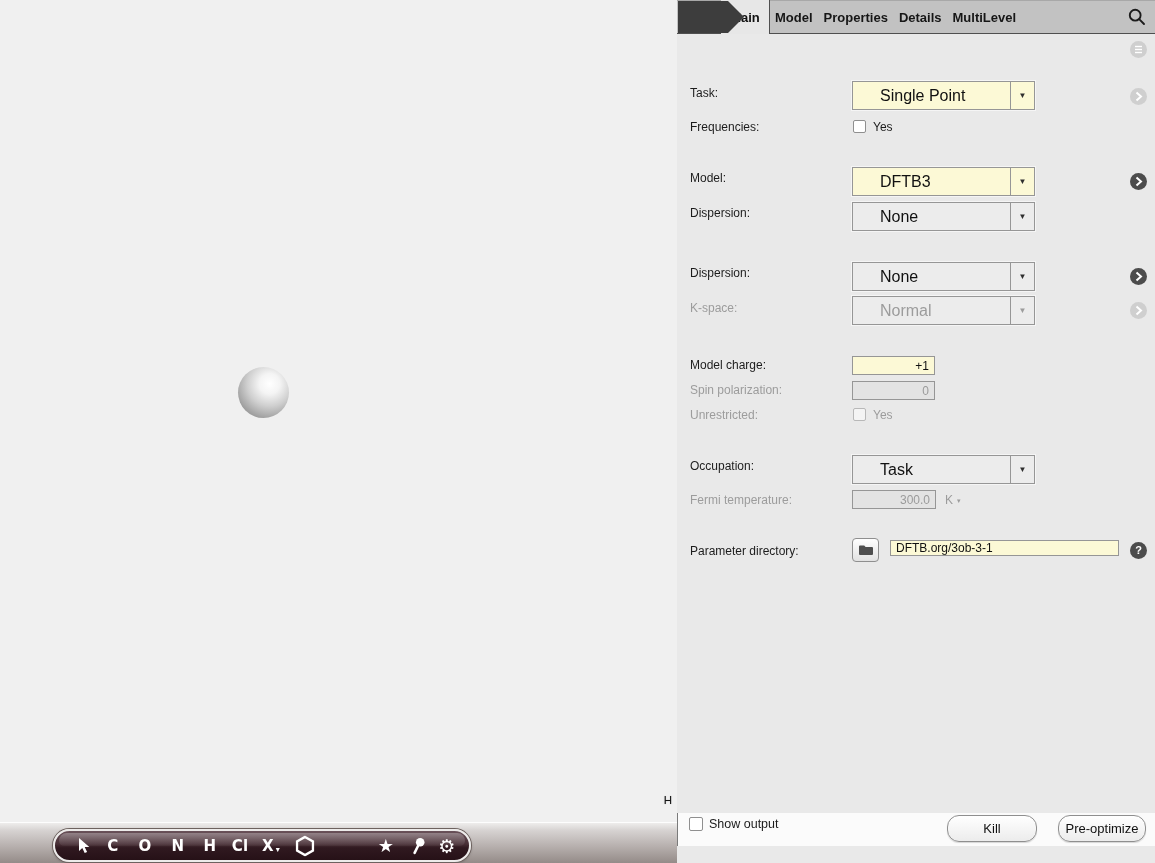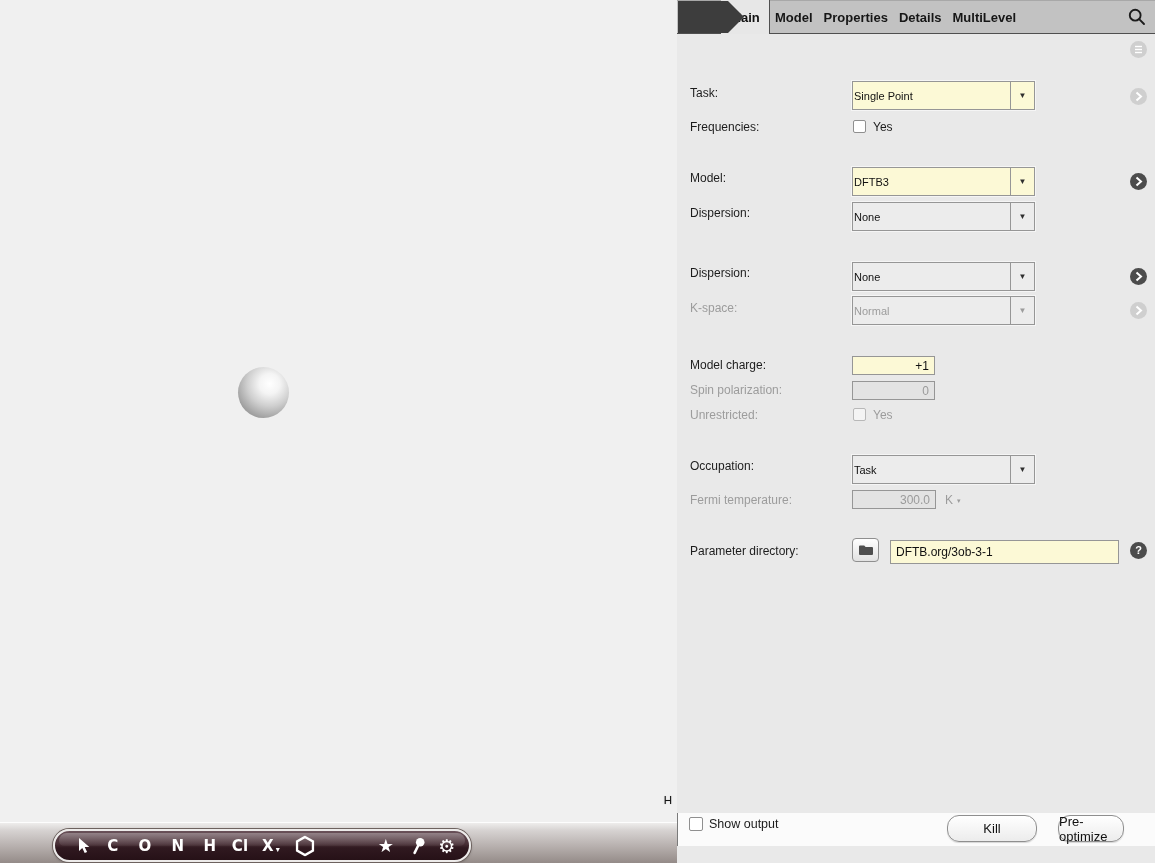--- a/index.html
+++ b/index.html
@@ -47,21 +47,21 @@
           font-size:13px;font-weight:bold;color:#161616;}
   .tab-others span{cursor:default;}
   .searchwrap{position:absolute;right:9px;top:8px;z-index:3;}
 
   
   .flabel{position:absolute;left:13px;transform:translateY(-50%);font-size:12px;color:#1c1c1c;white-space:nowrap;}
   .flabel.dis{color:#9c9c9c;}
   .dd{position:absolute;left:175px;width:183px;height:29px;box-sizing:border-box;
       border:1px solid #969696;background:#ececec;display:flex;align-items:center;
       box-shadow:0 0 0 1px rgba(255,255,255,.55);}
-  .dd .txt{padding-left:1px;font-size:11px;color:#111;}
+  .dd .txt{padding-left:27px;font-size:16px;color:#111;}
   .dd .ddarrow{margin-left:auto;width:23px;align-self:stretch;border-left:1px solid #969696;
       display:flex;align-items:center;justify-content:center;font-size:8px;color:#2e2e2e;}
   .dd.yellow{background:#fcf9d6;}
   .dd.dis .txt,.dd.dis .ddarrow{color:#9c9c9c;}
   .tin{position:absolute;left:175px;width:83px;height:19px;box-sizing:border-box;
       border:1px solid #969696;background:#fcf9d6;font-size:12px;color:#111;text-align:right;
       padding:0 5px;font-family:inherit;outline:none;}
   .tin.dis{background:#e3e3e3;color:#9b9b9b;}
   .tin.left{text-align:left;}
   .cb{position:absolute;width:13px;height:13px;box-sizing:border-box;background:#fff;
@@ -230,26 +230,26 @@
     <span class="flabel dis" style="top:500px">Fermi temperature:</span>
     <input class="tin dis" style="top: 490px; width: 84px;" disabled="" value="300.0">
     <span class="unit" style="top:500px"><span>K</span><span class="caret">▾</span></span>
 
     <span class="flabel" style="top:551px">Parameter directory:</span>
     <span class="folderbtn">
       <svg width="16" height="12" viewBox="0 0 16 12">
           <path d="M1,2.5 a1,1 0 0 1 1,-1 h4.2 l1.4,1.6 h6.4 a1,1 0 0 1 1,1 v6 a1,1 0 0 1 -1,1 h-12 a1,1 0 0 1 -1,-1 z" fill="#4e4e4e"></path>
         </svg>
     </span>
-    <input class="tin left" style="left: 213px; top: 540px; width: 229px; height: 24px;" value="DFTB.org/3ob-3-1">
+    <input class="tin left" style="left: 213px; top: 540px; width: 229px; height: 16px;" value="DFTB.org/3ob-3-1">
     <span class="circ dark" style="top:542px">
         <span class="q">?</span>
       </span>
 
     <div class="footer">
       <span class="cb" style="left:11px;top:4px;width:14px;height:14px"></span>
       <span class="cblab" style="left:31px;top:11px;font-size:12.5px">Show output</span>
     </div>
     <div class="btn" style="left:270px;width:90px">Kill</div>
-    <div class="btn" style="left:381px;width:66px">Pre-optimize</div>
+    <div class="btn" style="left:381px;width:88px">Pre-optimize</div>
 
   </div>
 </div>
 
 </body></html>

